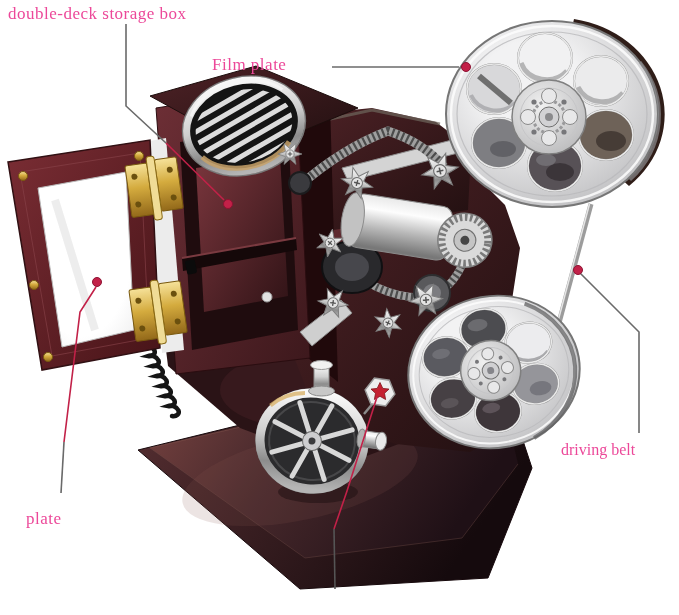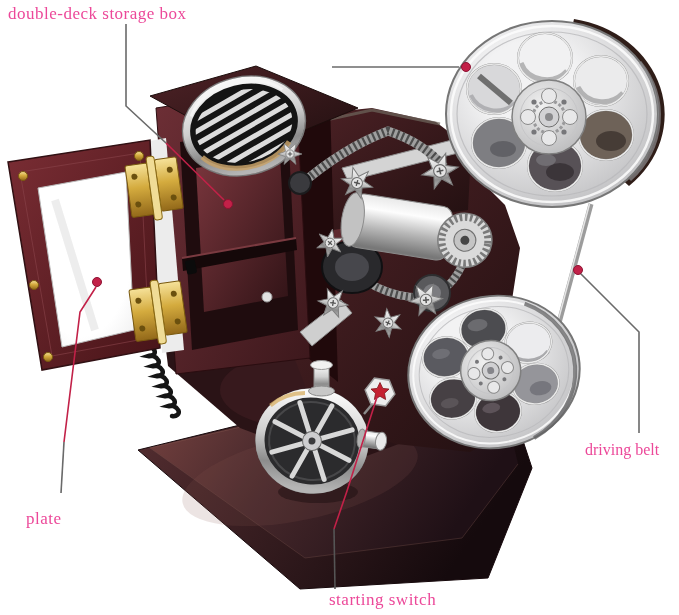--- a/index.html
+++ b/index.html
@@ -1,20 +1,20 @@
 <!DOCTYPE html>
 <html><head>
 <meta charset="utf-8">
 <style>
   html,body{margin:0;padding:0;background:#fff;}
   .stage{position:relative;width:679px;height:615px;background:#ffffff;overflow:hidden;
          font-family:"Liberation Mono","DejaVu Sans Mono",monospace;}
   .stage svg{position:absolute;left:0;top:0;}
   .label{position:absolute;font-size:17px;color:#ec4899;letter-spacing:.5px;white-space:nowrap;font-family:Liberation Serif, serif;}
-  .label.tight{font-size:16px;letter-spacing:0;margin-left:24px;}
+  .label.tight{font-size:16px;letter-spacing:0;}
 </style>
 </head>
 <body>
 
 <div class="stage">
 
 <svg width="679" height="615" viewBox="0 0 679 615">
 <defs>
   <linearGradient id="gWoodFront" x1="0" y1="0" x2="1" y2="1">
     <stop offset="0" stop-color="#6e2f36"></stop>
@@ -349,16 +349,16 @@
 </g>
 <g fill="#c22148" stroke="#8e1333" stroke-width="1">
   <circle cx="228" cy="204" r="4.5"></circle>
   <circle cx="466" cy="67" r="4.5"></circle>
   <circle cx="97" cy="282" r="4.5"></circle>
   <circle cx="578" cy="270" r="4.5"></circle>
 </g>
 </svg>
 
 <div class="label" style="left:8px;top:4px">double-deck storage box</div>
+<div class="label" style="left:212px;top:55px">Film plate</div>
 <div class="label" style="left:26px;top:509px">plate</div>
 <div class="label tight" style="left:561px;top:441px">driving belt</div>
-<div class="label" style="left:329px;top:590px">starting switch</div>
 </div>
 
 </body></html>

